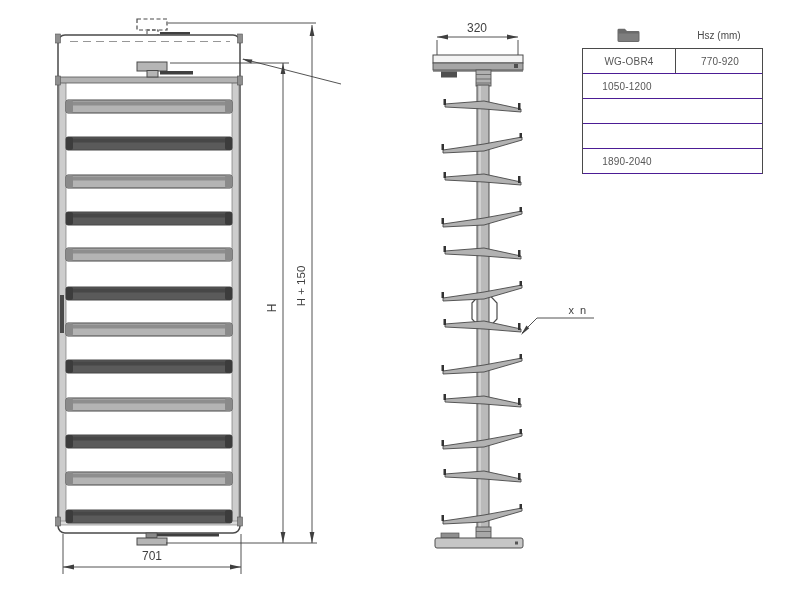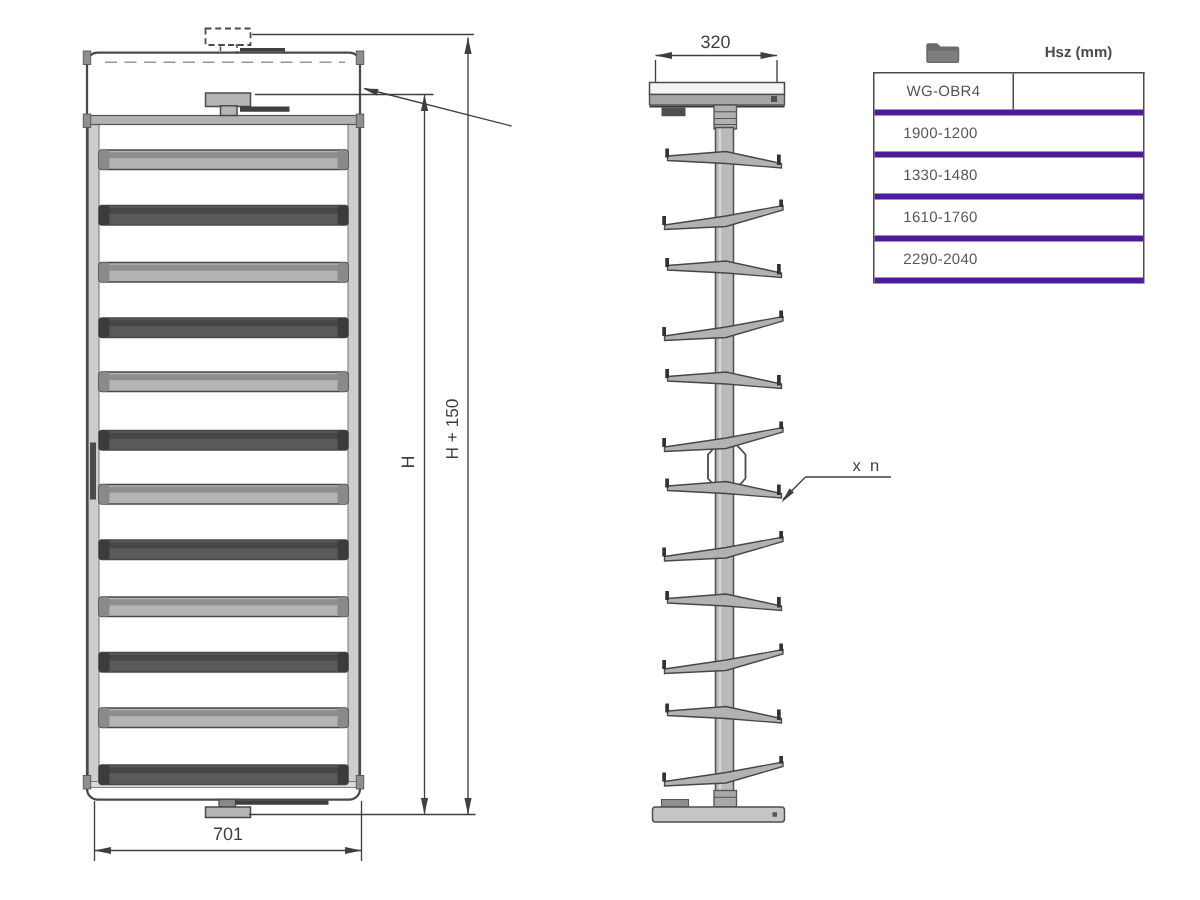--- a/index.html
+++ b/index.html
@@ -6,23 +6,23 @@
   body{width:800px;height:600px;background:#fff;position:relative;overflow:hidden;
        font-family:"Liberation Sans",sans-serif;}
   .canvas{position:absolute;inset:0;width:800px;height:600px;background:#fff;}
   svg.drawing{position:absolute;left:0;top:0;}
   svg text{font-family:"Liberation Sans",sans-serif;fill:#3f3f3f;}
   
   .size-table{position:absolute;left:582px;top:22px;width:181px;color:#565656;}
   .size-table .thead{display:flex;height:26px;align-items:center;}
   .size-table .th{flex:none;display:flex;align-items:center;justify-content:center;}
   .size-table .th.c1{width:93px;}
-  .size-table .th.c2{width:88px;font-weight:bold;font-size:10px;color:#4a4a4a;}
+  .size-table .th.c2{width:88px;font-weight:normal;font-size:10px;color:#4a4a4a;}
   .size-table .grid{border:1px solid #4a4a4a;border-bottom:none;}
-  .size-table .row{display:flex;height:24px;border-bottom:4px solid #4c1d95;}
+  .size-table .row{display:flex;height:24px;border-bottom:1px solid #4c1d95;}
   .size-table .cell{flex:none;display:flex;align-items:center;justify-content:center;
                     font-size:10px;letter-spacing:.2px;}
   .size-table .cell.c1{width:92px;border-right:1px solid #4a4a4a;}
   .size-table .cell.c2{width:88px;}
 </style>
 </head>
 <body>
 
 <div class="canvas">
 
@@ -291,29 +291,28 @@
       <svg width="23" height="15" viewBox="0 0 23 15">
         <path d="M0.5 2.2 Q0.5 0.8 1.9 0.8 H7.8 L10 3 H21.1 Q22.5 3 22.5 4.4 V12.6 Q22.5 14 21.1 14 H1.9 Q0.5 14 0.5 12.6 Z" fill="#6b6b6b"></path>
         <path d="M1.6 5.6 H21.4 V12.4 Q21.4 13 20.8 13 H2.2 Q1.6 13 1.6 12.4 Z" fill="#7e7e7e"></path>
       </svg>
     </div>
     <div class="th c2">Hsz (mm)</div>
   </div>
   <div class="grid">
     <div class="row">
       <div class="cell c1">WG-OBR4</div>
-    </div>
-    <div class="row">
-      <div class="cell c2">1900-1200</div>
-    </div>
-    <div class="row">
-      <div class="cell c2">1330-1480</div>
-    </div>
-    <div class="row">
-      <div class="cell c2">1610-1760</div>
-    </div>
-    <div class="row">
-      <div class="cell c2">2290-2040</div>
+      <div class="cell c2">770-920</div>
+    </div>
+    <div class="row">
+      <div class="cell c2">1050-1200</div>
+    </div>
+    <div class="row">
+    </div>
+    <div class="row">
+    </div>
+    <div class="row">
+      <div class="cell c2">1890-2040</div>
     </div>
   </div>
 </div>
 
 </div>
 
 </body></html>

